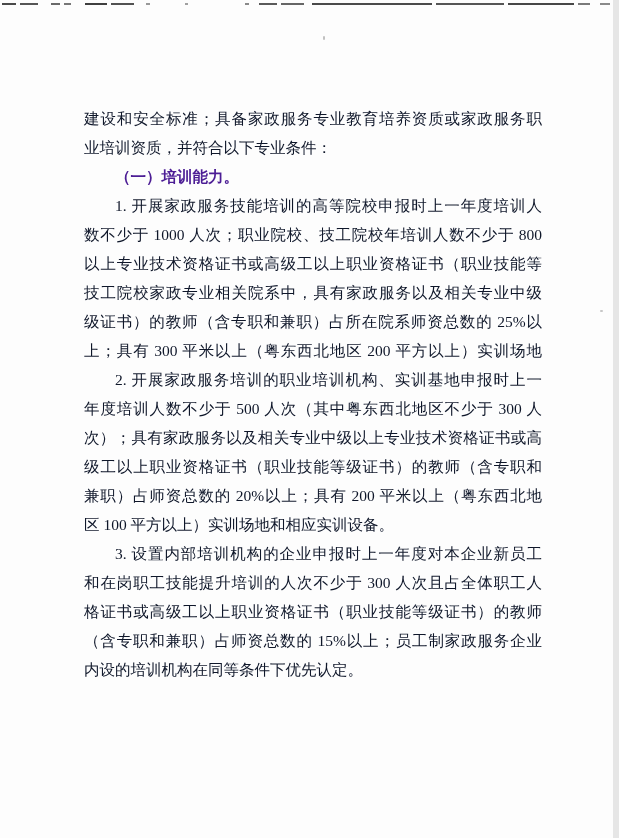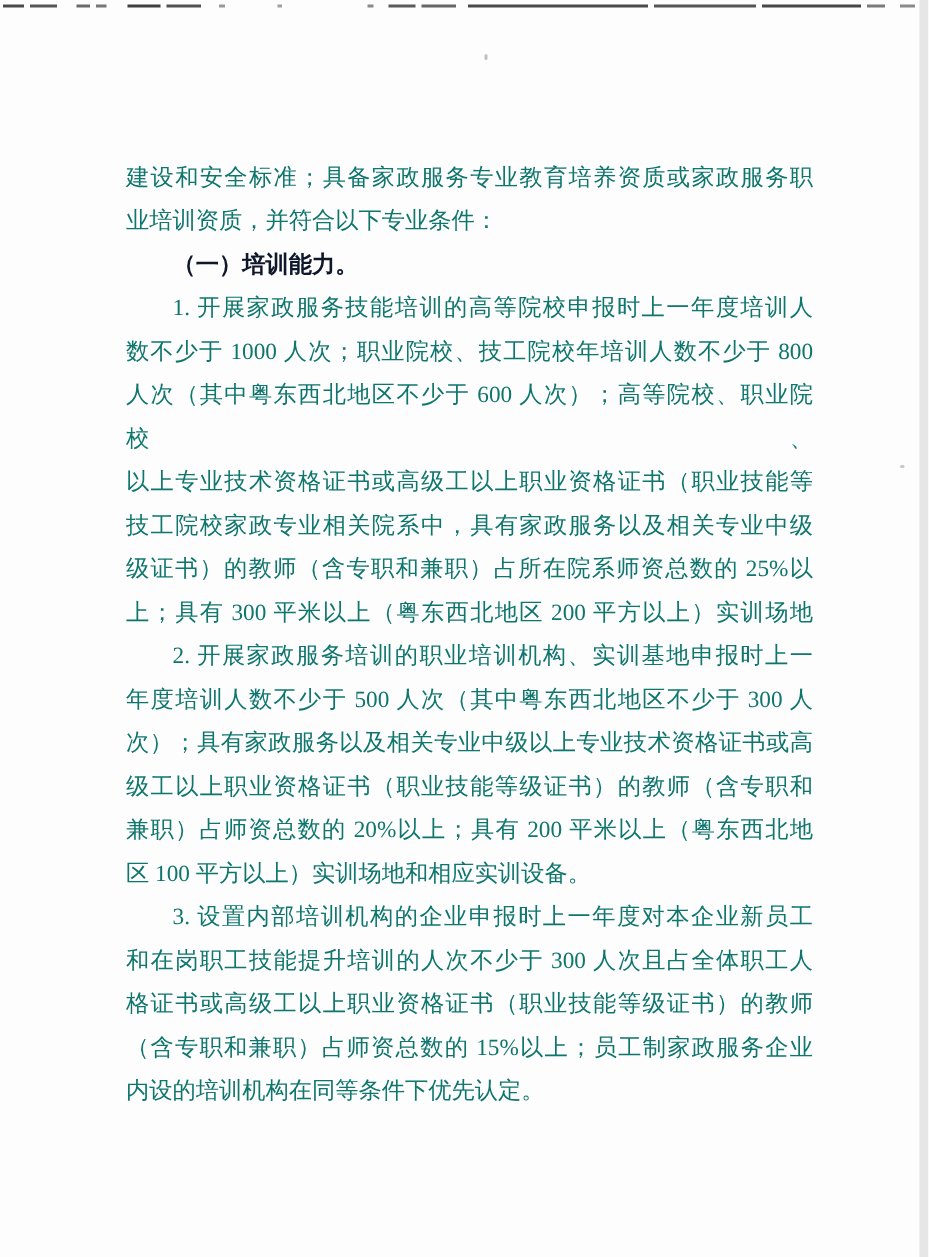--- a/index.html
+++ b/index.html
@@ -50,38 +50,38 @@
   
   .text-block {
     position: absolute;
     left: 84px;
     top: 104px;
     width: 458px;
   }
   .line {
     font-size: 15.5px;
     line-height: 29px;
-    color: #0f766e;
+    color: #0f172a;
     text-align: justify;
     text-align-last: justify;
     white-space: normal;
   }
   .line.end {
     text-align: center;
     text-align-last: left;
   }
   .line.indent {
     text-indent: 2em;
   }
   .line.heading {
     font-weight: bold;
     text-align: left;
     text-align-last: left;
     text-indent: 2em;
-    color: #0f172a;
+    color: #4c1d95;
   }
 </style>
 </head>
 <body>
 
 <div class="page">
 
   <div class="noise-band">
     <i style="left:2px;   width:14px; background:#4a4a4a"></i>
     <i style="left:20px;  width:18px; background:#565656"></i>
@@ -105,21 +105,20 @@
 
   <div class="speck speck-1"></div>
   <div class="speck speck-2"></div>
 
   <div class="text-block" id="text-block">
       <div class="line justify">建设和安全标准；具备家政服务专业教育培养资质或家政服务职</div>
       <div class="line end">业培训资质，并符合以下专业条件：</div>
       <div class="line heading indent">（一）培训能力。</div>
       <div class="line justify indent">1. 开展家政服务技能培训的高等院校申报时上一年度培训人</div>
       <div class="line justify">数不少于 1000 人次；职业院校、技工院校年培训人数不少于 800</div>
-      <div class="line justify">人次（其中粤东西北地区不少于 600 人次）；高等院校、职业院校、</div>
       <div class="line justify">以上专业技术资格证书或高级工以上职业资格证书（职业技能等</div>
       <div class="line justify">技工院校家政专业相关院系中，具有家政服务以及相关专业中级</div>
       <div class="line justify">级证书）的教师（含专职和兼职）占所在院系师资总数的 25%以</div>
       <div class="line justify">上；具有 300 平米以上（粤东西北地区 200 平方以上）实训场地</div>
       <div class="line justify indent">2. 开展家政服务培训的职业培训机构、实训基地申报时上一</div>
       <div class="line justify">年度培训人数不少于 500 人次（其中粤东西北地区不少于 300 人</div>
       <div class="line justify">次）；具有家政服务以及相关专业中级以上专业技术资格证书或高</div>
       <div class="line justify">级工以上职业资格证书（职业技能等级证书）的教师（含专职和</div>
       <div class="line justify">兼职）占师资总数的 20%以上；具有 200 平米以上（粤东西北地</div>
       <div class="line end">区 100 平方以上）实训场地和相应实训设备。</div>

